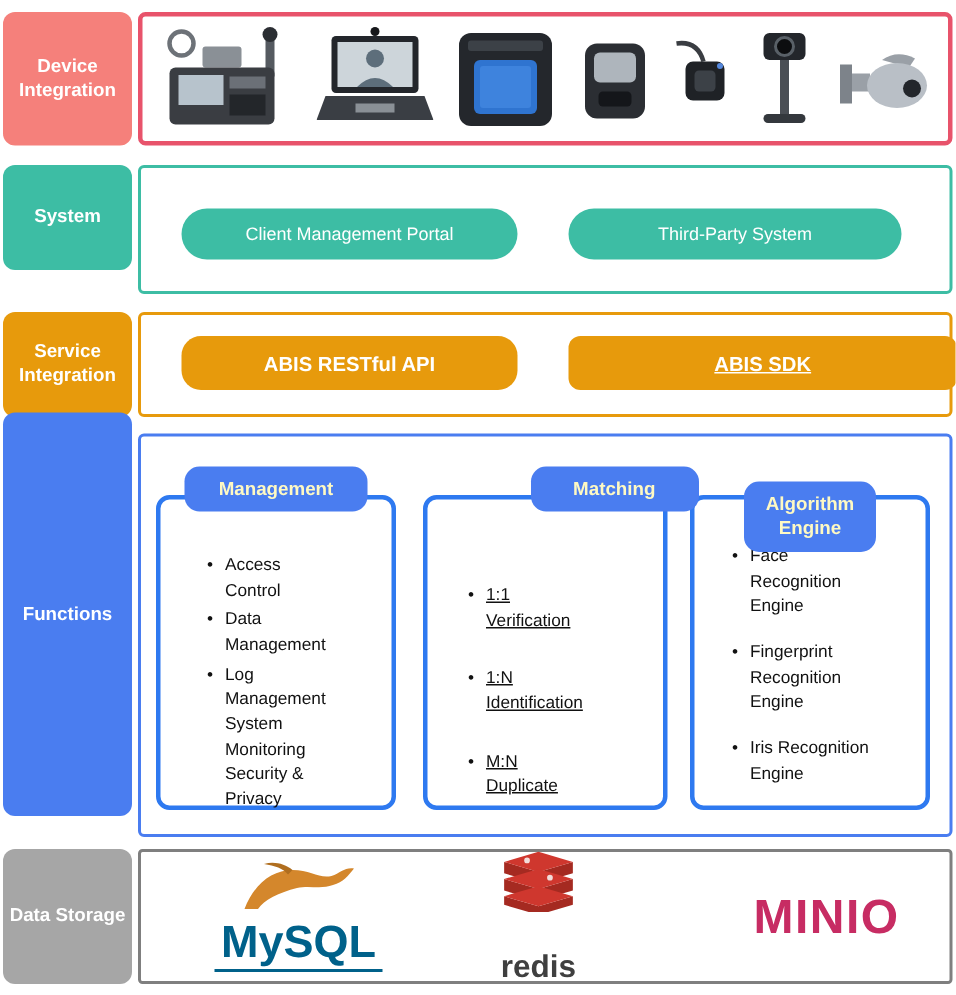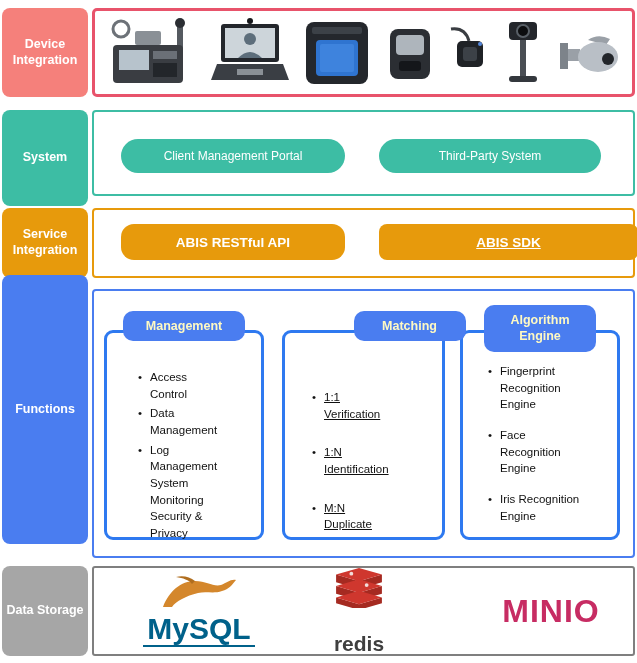--- a/index.html
+++ b/index.html
@@ -8,21 +8,21 @@
   .canvas { position:relative; width:637px; height:663px; background:#fff; }
 
   
   .label {
     position:absolute; left:2px; width:86px; border-radius:8px;
     color:#fff; font-weight:bold; font-size:12.5px; line-height:1.25;
     display:flex; align-items:center; justify-content:center; text-align:center;
     padding:4px; z-index:2;
   }
   .lab-device   { top:8px;   height:89px;  background:var(--device-label,#F5807B); }
-  .lab-system   { top:110px; height:96px;  background:var(--system,#3DBDA4); }
+  .lab-system   { top:110px; height:70px;  background:var(--system,#3DBDA4); }
   .lab-service  { top:208px; height:70px;  background:var(--service,#E79A0C); }
   .lab-functions{ top:275px; height:269px; background:var(--functions,#4A7DF0); }
   .lab-storage  { top:566px; height:90px;  background:var(--storage-label,#A6A6A6); }
 
   
   .box { position:absolute; left:92px; width:543px; background:#fff; }
   .box-device   { top:8px;   height:89px;  border:3px solid var(--device-border,#E8536B); border-radius:5px;
                   display:flex; align-items:center; justify-content:space-between; padding:4px 12px; }
   .box-system   { top:110px; height:86px;  border:2px solid var(--system,#3DBDA4); border-radius:4px; }
   .box-service  { top:208px; height:70px;  border:2px solid var(--service,#E79A0C); border-radius:4px; }
@@ -58,21 +58,21 @@
     position:absolute; left:0; right:0; top:39px; height:210px;
     border:3px solid var(--functions-inner,#2E79F0); border-radius:9px; background:#fff;
   }
   .fpill {
     position:absolute; top:20px; left:50%; transform:translateX(-50%);
     background:var(--functions,#4A7DF0); color:#fef9c3; font-size:12.5px; font-weight:bold;
     border-radius:10px; padding:7px 8px; text-align:center; z-index:3; line-height:1.3;
   }
   .fc1 .fpill { width:122px; }
   .fc2 .fpill { width:112px;margin-left:46px; }
-  .fc3 .fpill { width:112px; top:14px; }
+  .fc3 .fpill { width:88px; top:30px; }
   .fbody ul { position:absolute; list-style:none; font-size:11.5px; color:#111; line-height:1.45; }
   .fbody li { position:relative; padding-left:13px; }
   .fbody li::before { content:"\2022"; position:absolute; left:1px; top:0; color:#111; }
   .fc1 ul { top:36px; left:30px; width:92px; }
   .fc1 li { margin-bottom:3px; width:82px; }
   .fc2 ul { top:56px; left:26px; width:92px;text-decoration:underline; }
   .fc2 li { margin-bottom:22px; width:82px; }
   .fc3 ul { top:30px; left:24px; width:108px; }
   .fc3 li { margin-bottom:14px; width:95px; }
 
@@ -191,22 +191,22 @@
           <li>1:N Identification</li>
           <li>M:N Duplicate</li>
         </ul>
       </div>
       <div class="fpill">Matching</div>
     </div>
 
     <div class="fcol fc3">
       <div class="fbody">
         <ul>
+          <li>Face Recognition Engine</li>
           <li>Fingerprint Recognition Engine</li>
-          <li>Face Recognition Engine</li>
           <li>Iris Recognition Engine</li>
         </ul>
       </div>
       <div class="fpill">Algorithm Engine</div>
     </div>
 
   </div>
 
   <div class="label lab-storage">Data Storage</div>
   <div class="box box-storage">

